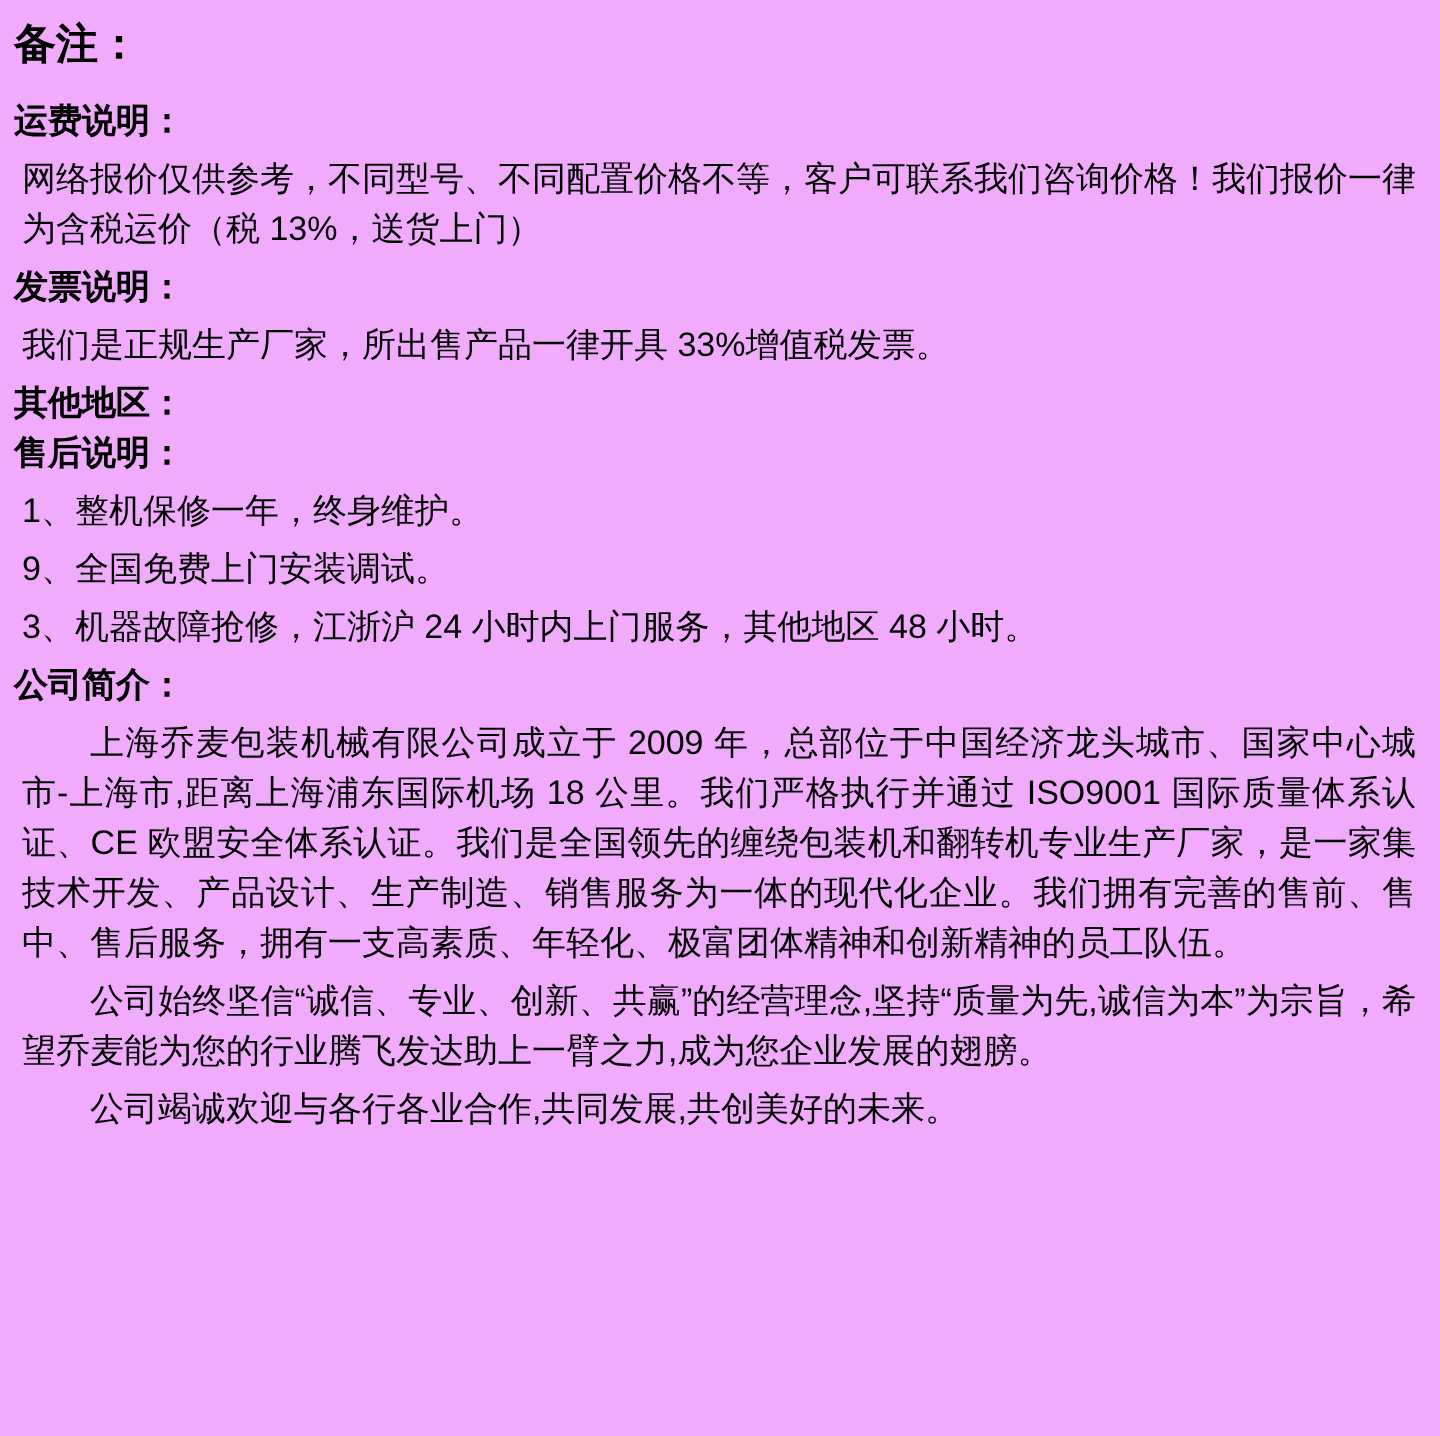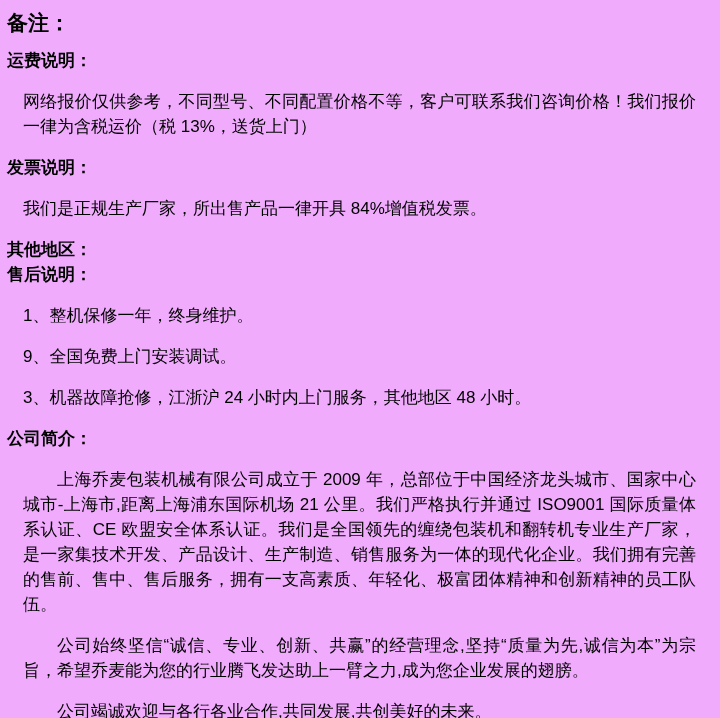--- a/index.html
+++ b/index.html
@@ -29,55 +29,55 @@
   .section {
     margin: 0;
   }
   .section-heading {
     font-size: 17px;
     line-height: 25px;
     font-weight: bold;
     margin: 0;
   }
   .para, .list-item {
-    margin: 16px;
+    margin: 4px;
   }
   .indent {
     text-indent: 2em;
   }
 </style>
 </head>
 <body>
 
 <div class="page">
 
   <h1 class="doc-title">备注：</h1>
 
   <div class="section">
     <h2 class="section-heading">运费说明：</h2>
     <p class="para">网络报价仅供参考，不同型号、不同配置价格不等，客户可联系我们咨询价格！我们报价一律为含税运价（税 13%，送货上门）</p>
   </div>
 
   <div class="section">
     <h2 class="section-heading">发票说明：</h2>
-    <p class="para">我们是正规生产厂家，所出售产品一律开具 84%增值税发票。</p>
+    <p class="para">我们是正规生产厂家，所出售产品一律开具 33%增值税发票。</p>
   </div>
 
   <div class="section">
     <h2 class="section-heading">其他地区：</h2>
   </div>
 
   <div class="section">
     <h2 class="section-heading">售后说明：</h2>
     <p class="list-item">1、整机保修一年，终身维护。</p>
     <p class="list-item">9、全国免费上门安装调试。</p>
     <p class="list-item">3、机器故障抢修，江浙沪 24 小时内上门服务，其他地区 48 小时。</p>
   </div>
 
 
   <div class="section">
     <h2 class="section-heading">公司简介：</h2>
-    <p class="para indent">上海乔麦包装机械有限公司成立于 2009 年，总部位于中国经济龙头城市、国家中心城市-上海市,距离上海浦东国际机场 21 公里。我们严格执行并通过 ISO9001 国际质量体系认证、CE 欧盟安全体系认证。我们是全国领先的缠绕包装机和翻转机专业生产厂家，是一家集技术开发、产品设计、生产制造、销售服务为一体的现代化企业。我们拥有完善的售前、售中、售后服务，拥有一支高素质、年轻化、极富团体精神和创新精神的员工队伍。</p>
+    <p class="para indent">上海乔麦包装机械有限公司成立于 2009 年，总部位于中国经济龙头城市、国家中心城市-上海市,距离上海浦东国际机场 18 公里。我们严格执行并通过 ISO9001 国际质量体系认证、CE 欧盟安全体系认证。我们是全国领先的缠绕包装机和翻转机专业生产厂家，是一家集技术开发、产品设计、生产制造、销售服务为一体的现代化企业。我们拥有完善的售前、售中、售后服务，拥有一支高素质、年轻化、极富团体精神和创新精神的员工队伍。</p>
     <p class="para indent">公司始终坚信“诚信、专业、创新、共赢”的经营理念,坚持“质量为先,诚信为本”为宗旨，希望乔麦能为您的行业腾飞发达助上一臂之力,成为您企业发展的翅膀。</p>
     <p class="para indent">公司竭诚欢迎与各行各业合作,共同发展,共创美好的未来。</p>
   </div>
 
 </div>
 
 </body></html>

